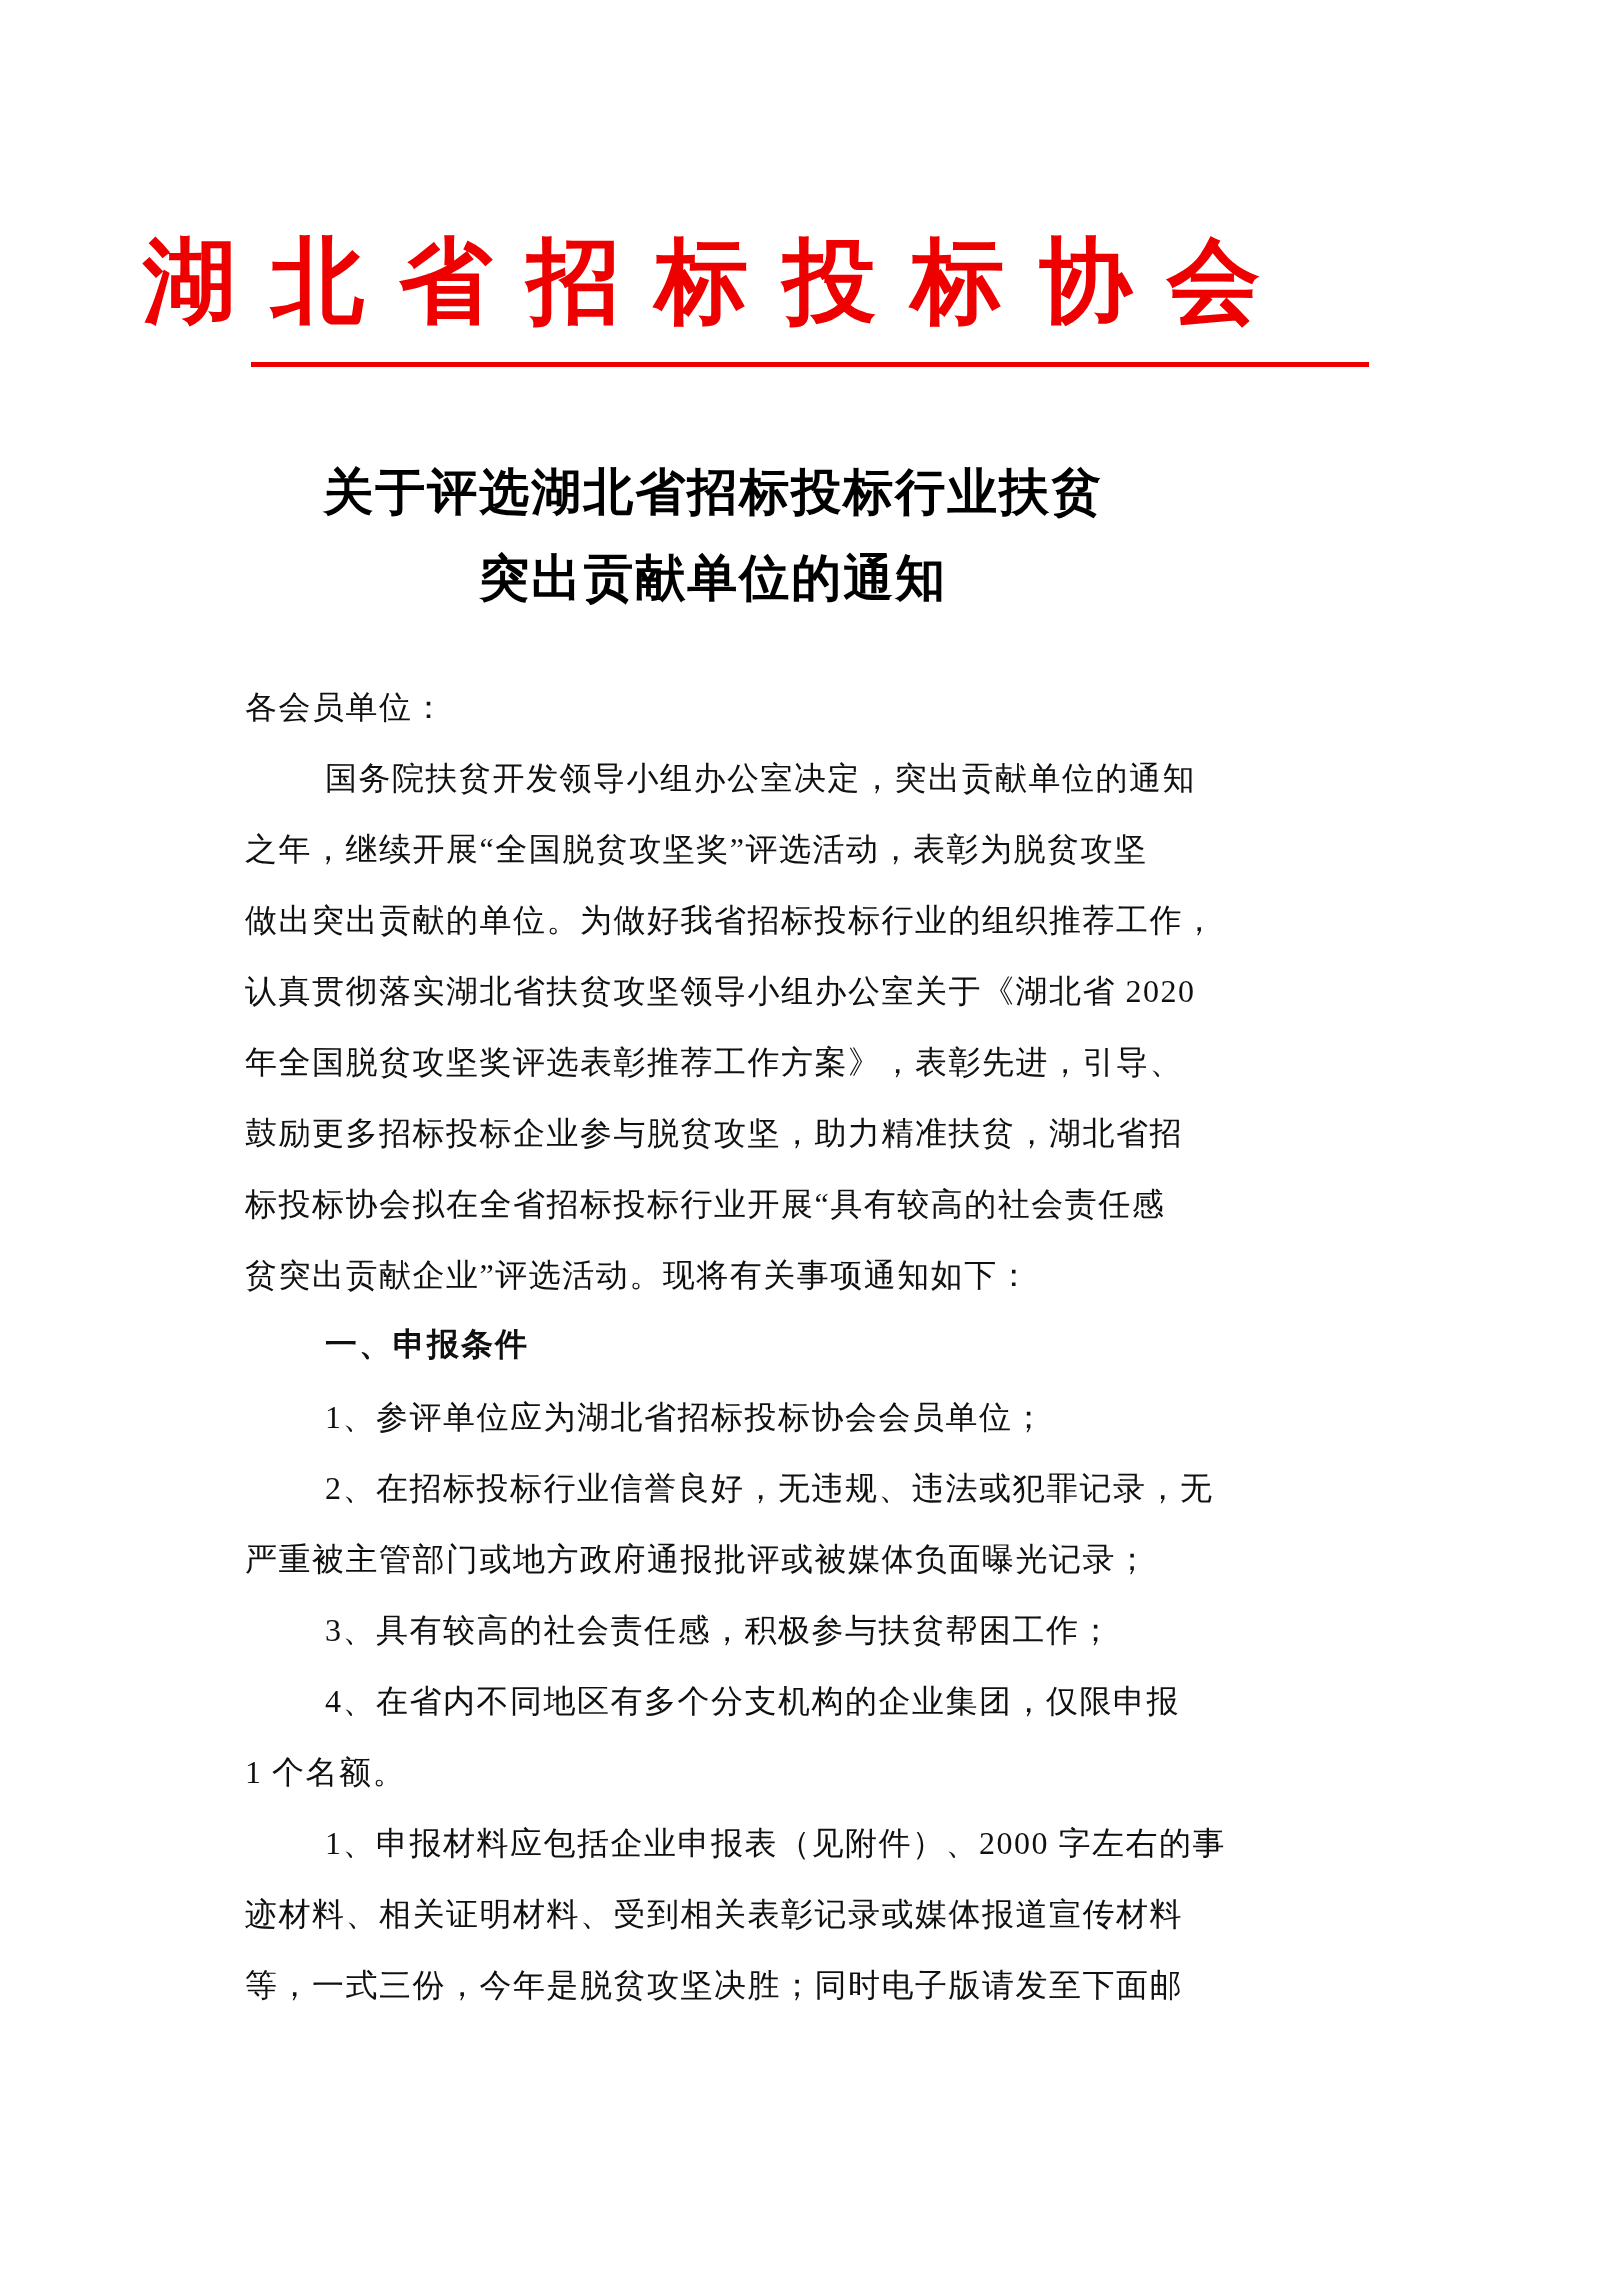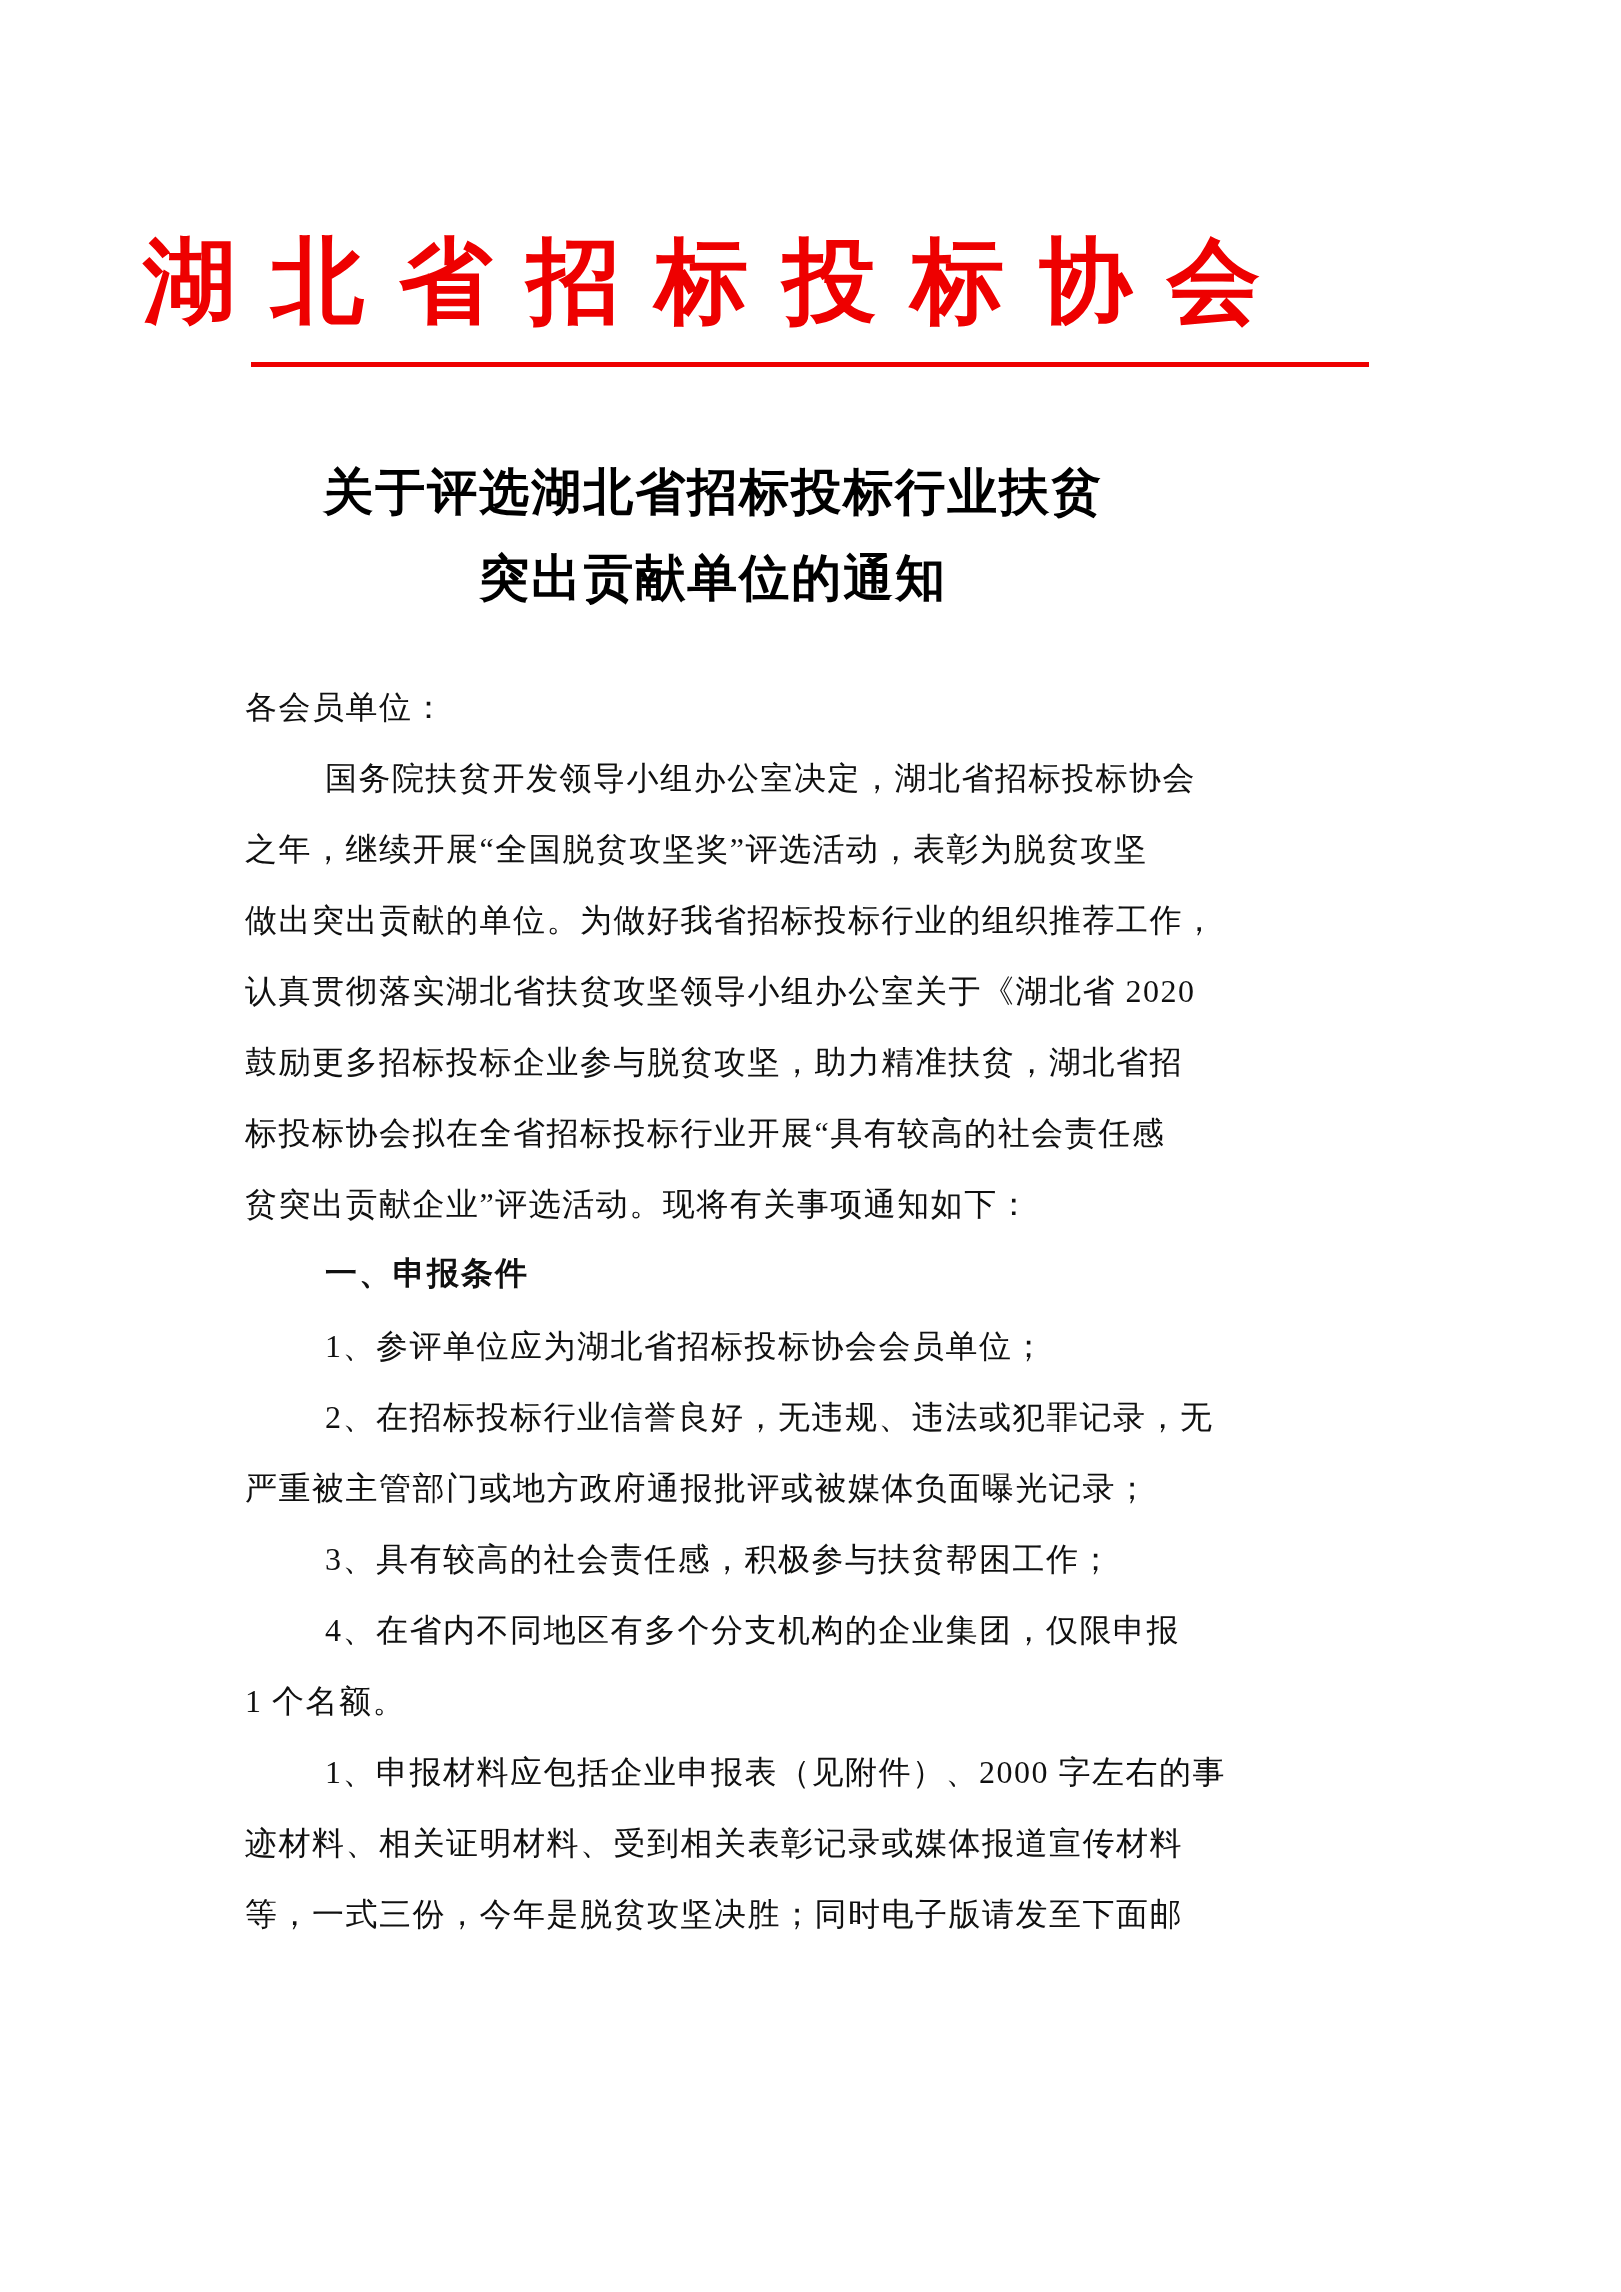--- a/index.html
+++ b/index.html
@@ -83,24 +83,25 @@
 
   <div class="divider" style="background: rgb(238, 0, 0);"></div>
 
   <div class="title">
     <div>关于评选湖北省招标投标行业扶贫</div>
     <div>突出贡献单位的通知</div>
   </div>
 
   <div class="body-text">
       <div class="bline">各会员单位：</div>
-      <div class="bline ind">国务院扶贫开发领导小组办公室决定，湖北省招标投标协会</div>
+      <div class="bline ind">国务院扶贫开发领导小组办公室决定，突出贡献单位的通知</div>
       <div class="bline">之年，继续开展“全国脱贫攻坚奖”评选活动，表彰为脱贫攻坚</div>
       <div class="bline">做出突出贡献的单位。为做好我省招标投标行业的组织推荐工作，</div>
       <div class="bline">认真贯彻落实湖北省扶贫攻坚领导小组办公室关于《湖北省 2020</div>
+      <div class="bline">年全国脱贫攻坚奖评选表彰推荐工作方案》，表彰先进，引导、</div>
       <div class="bline">鼓励更多招标投标企业参与脱贫攻坚，助力精准扶贫，湖北省招</div>
       <div class="bline">标投标协会拟在全省招标投标行业开展“具有较高的社会责任感</div>
       <div class="bline">贫突出贡献企业”评选活动。现将有关事项通知如下：</div>
       <div class="bline ind hd">一、申报条件</div>
       <div class="bline ind">1、参评单位应为湖北省招标投标协会会员单位；</div>
       <div class="bline ind">2、在招标投标行业信誉良好，无违规、违法或犯罪记录，无</div>
       <div class="bline">严重被主管部门或地方政府通报批评或被媒体负面曝光记录；</div>
       <div class="bline ind">3、具有较高的社会责任感，积极参与扶贫帮困工作；</div>
       <div class="bline ind">4、在省内不同地区有多个分支机构的企业集团，仅限申报</div>
       <div class="bline">1 个名额。</div>

